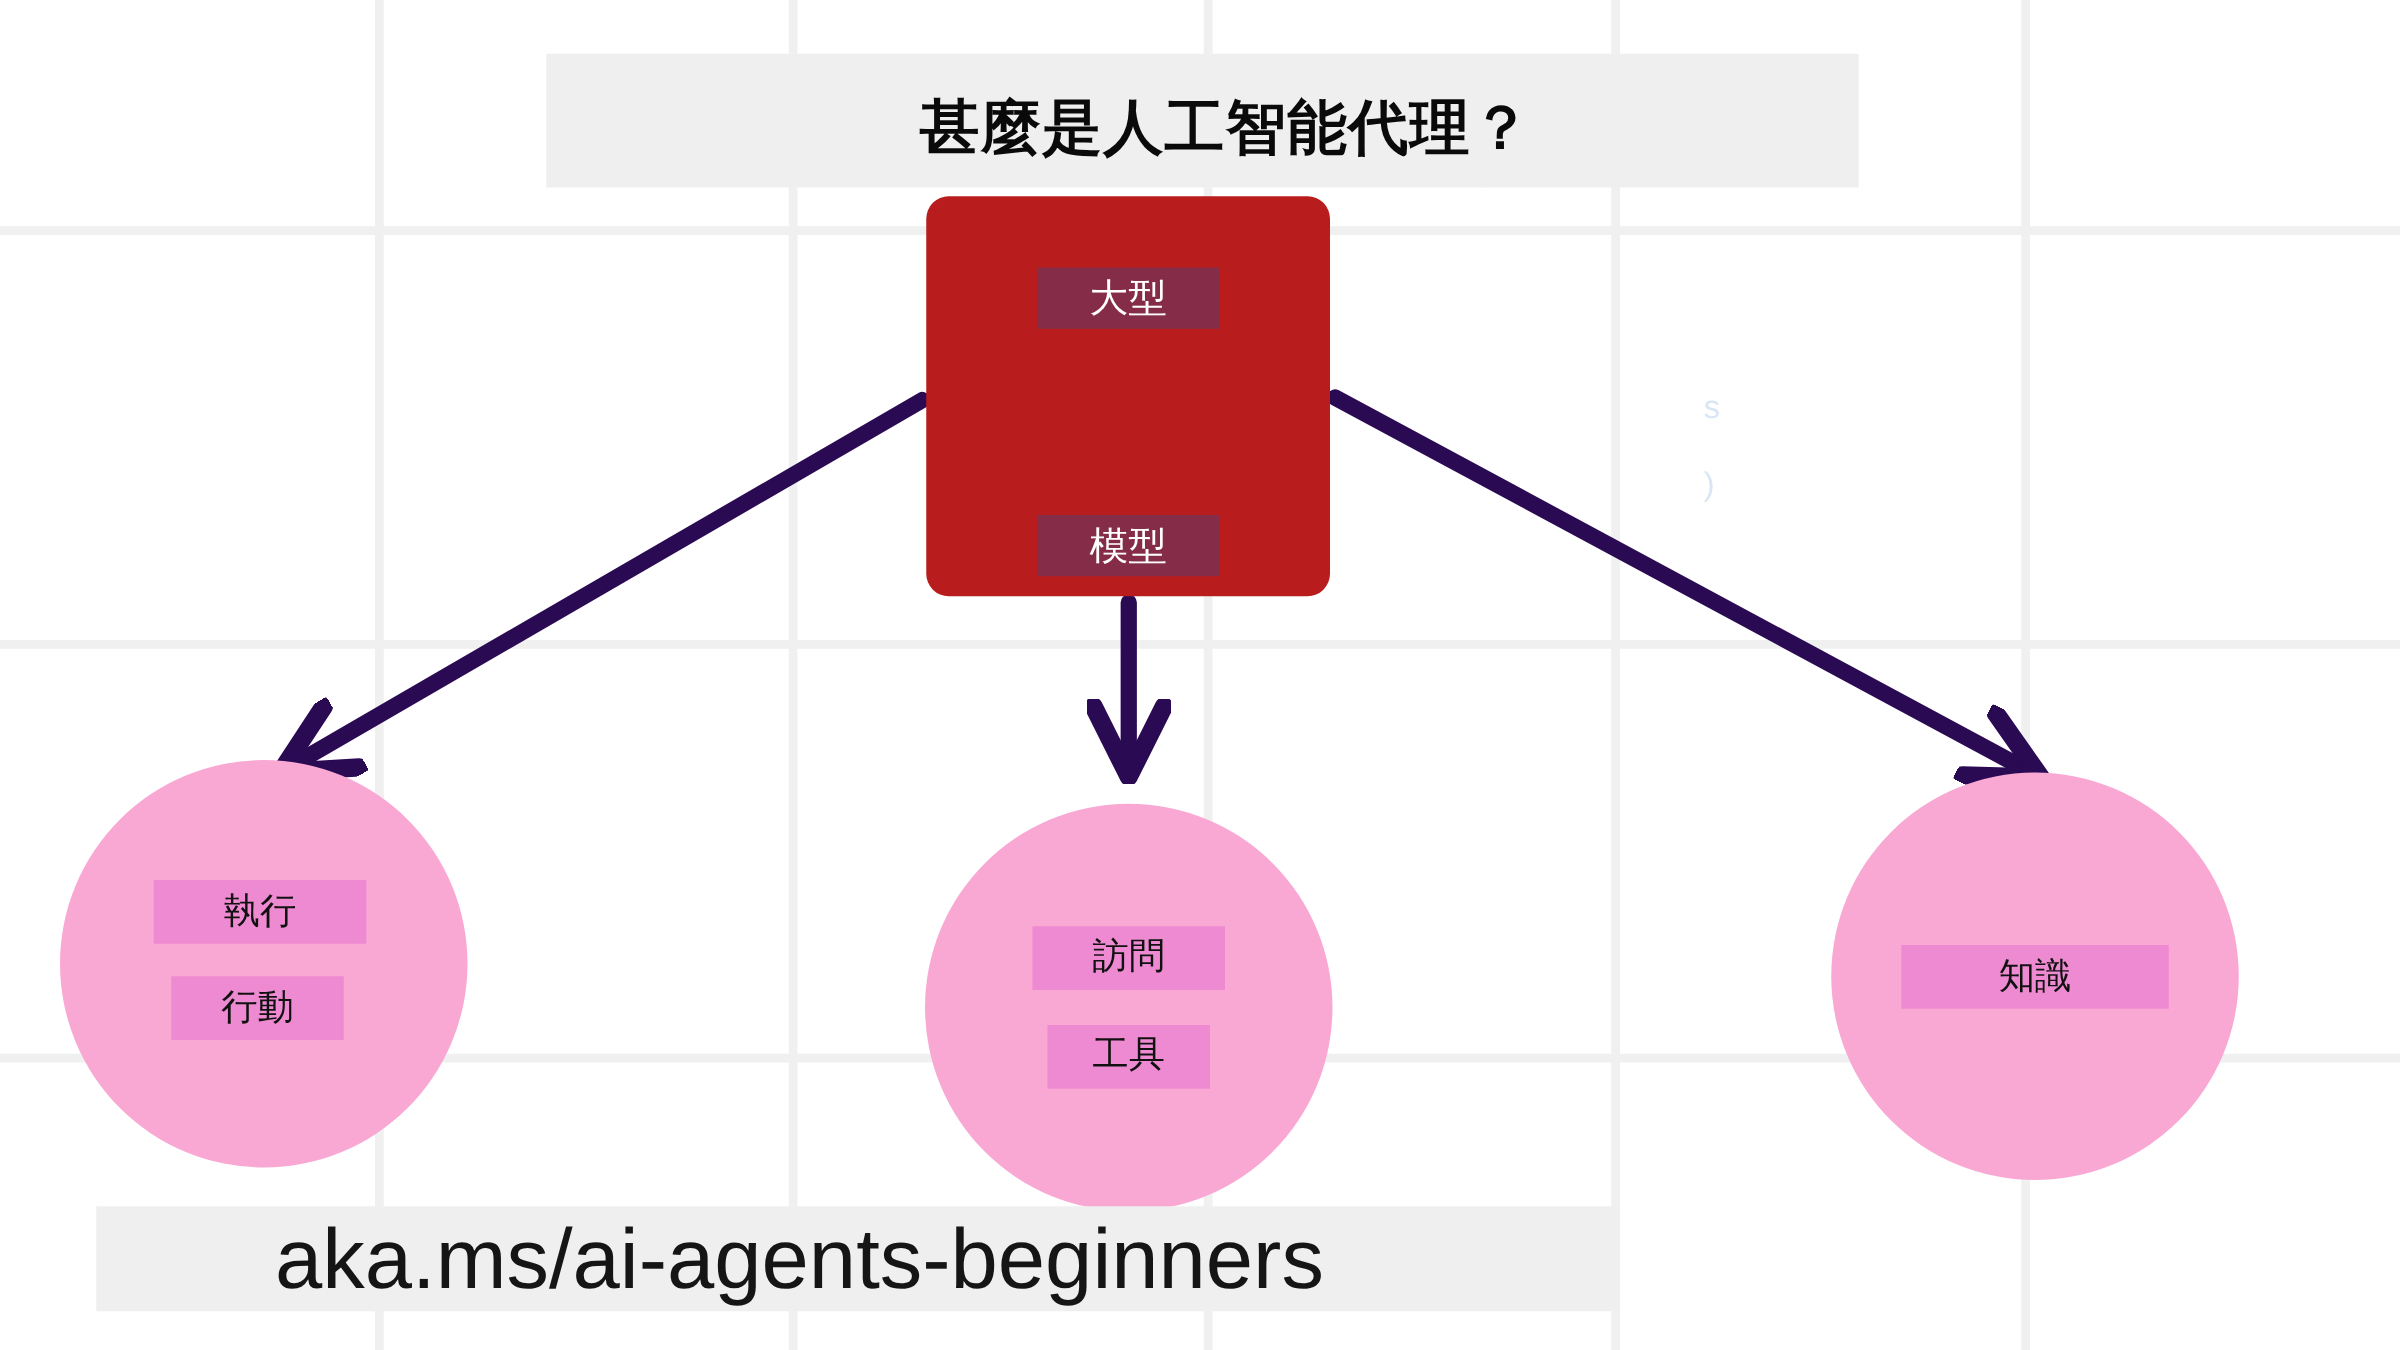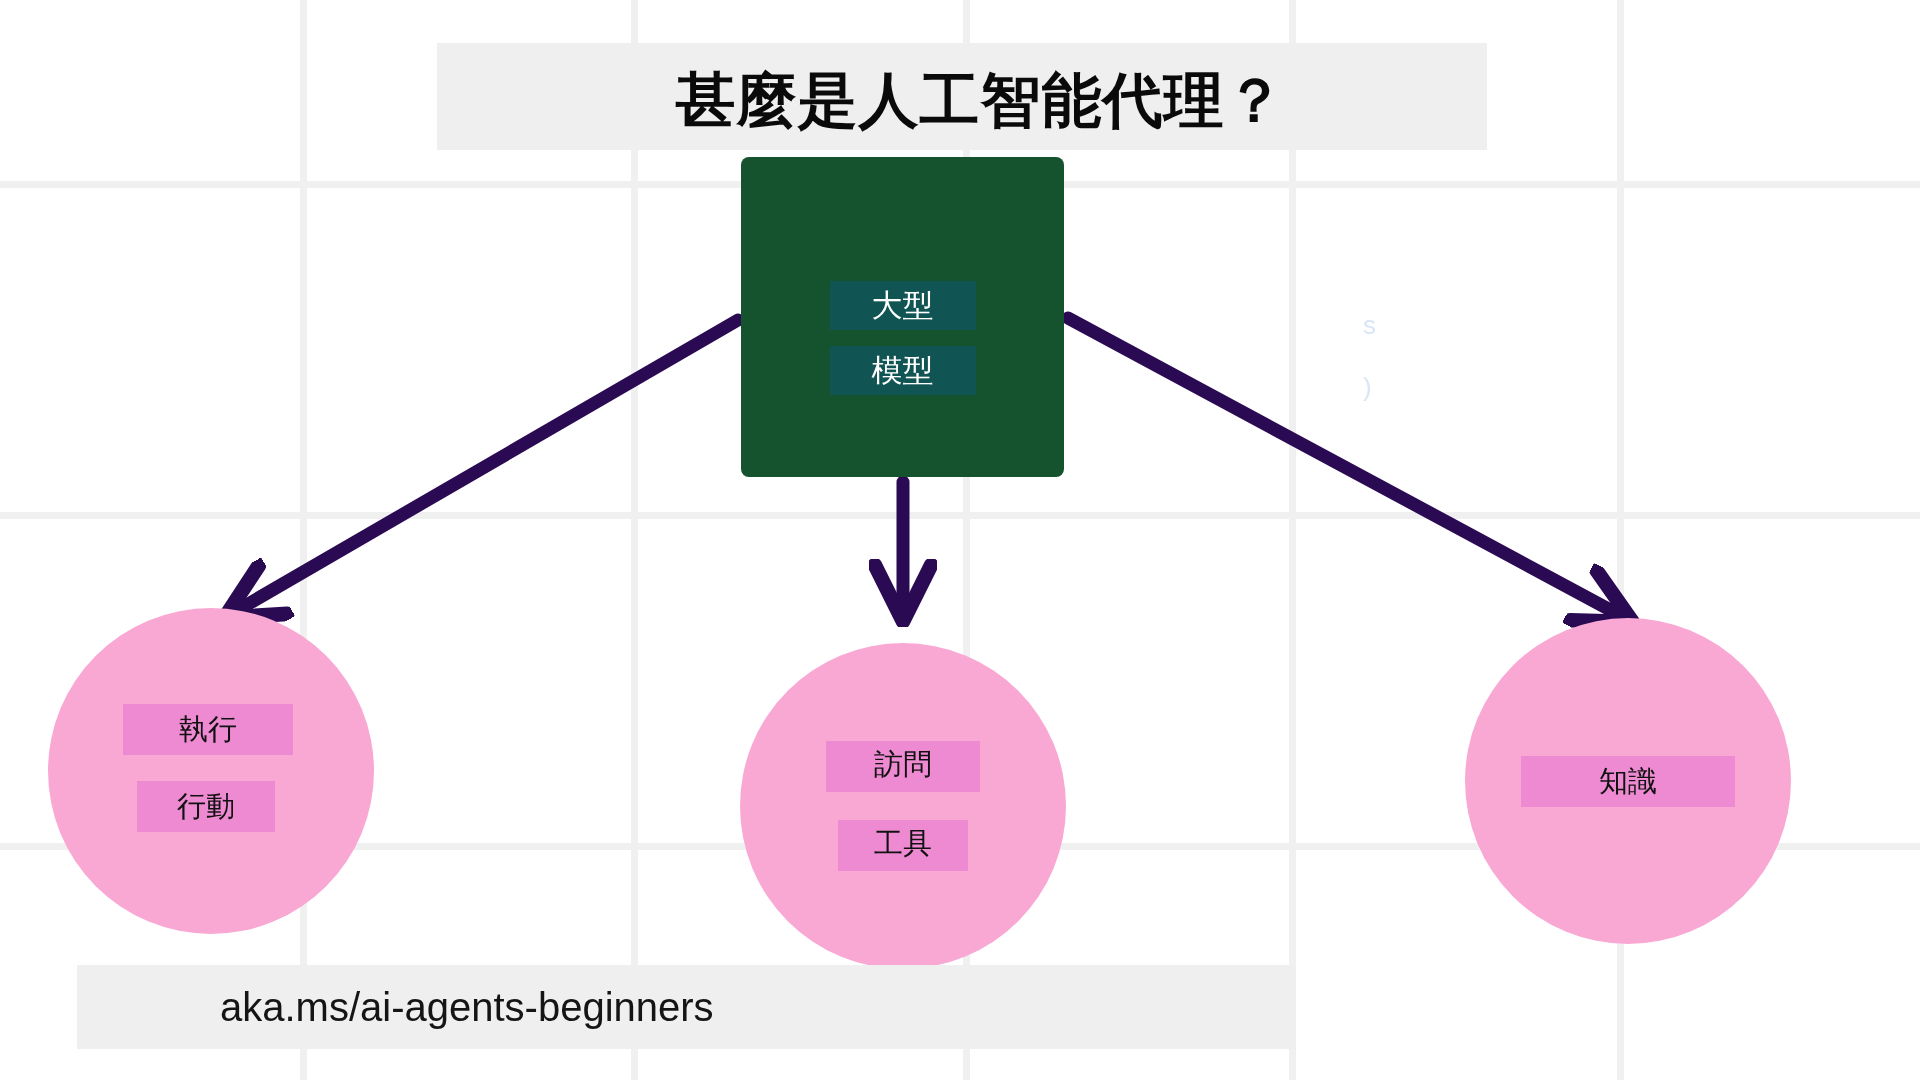--- a/index.html
+++ b/index.html
@@ -25,36 +25,36 @@
     left:437px; top:43px;
     width:1050px; height:107px;
     background:#efefef;
     z-index:3;
   }
   .title-text {
     position:absolute;
     left:437px; top:43px;
     width:1050px; height:117px;
     display:flex; align-items:center; justify-content:center;
-    font-size:60px; font-weight:bold; color:#0a0a0a;
+    font-size:48px; font-weight:bold; color:#0a0a0a;
     letter-spacing:1px; white-space:nowrap;
     z-index:4;
     padding-left:37px;
   }
 
   
   .llm-box {
     position:absolute;
     left:741px; top:157px;
     width:323px; height:320px;
-    background:#14532d;
-    border-radius:8px;
+    background:#b91c1c;
+    border-radius:18px;
     z-index:3;
     display:flex; flex-direction:column;
-    align-items:center; justify-content:center;
+    align-items:center; justify-content:space-between;
     padding-top:57px;
   }
   .llm-line {
     color:#ffffff;
     font-size:31px;
     line-height:1;
     padding:9px 42px;
     background:rgba(12,85,175,0.30);
     margin-bottom:16px;
     white-space:nowrap;
@@ -94,21 +94,21 @@
     left:77px; top:965px;
     width:1218px; height:84px;
     background:#efefef;
     z-index:3;
   }
   .url-text {
     position:absolute;
     left:220px; top:965px;
     height:84px;
     display:flex; align-items:center;
-    font-size:40px; color:#151515;
+    font-size:68px; color:#151515;
     white-space:nowrap;
     z-index:4;
   }
 
   
   .ghost {
     position:absolute; z-index:1;
     color:#d9e6f5; font-size:26px;
     pointer-events:none;
   }

